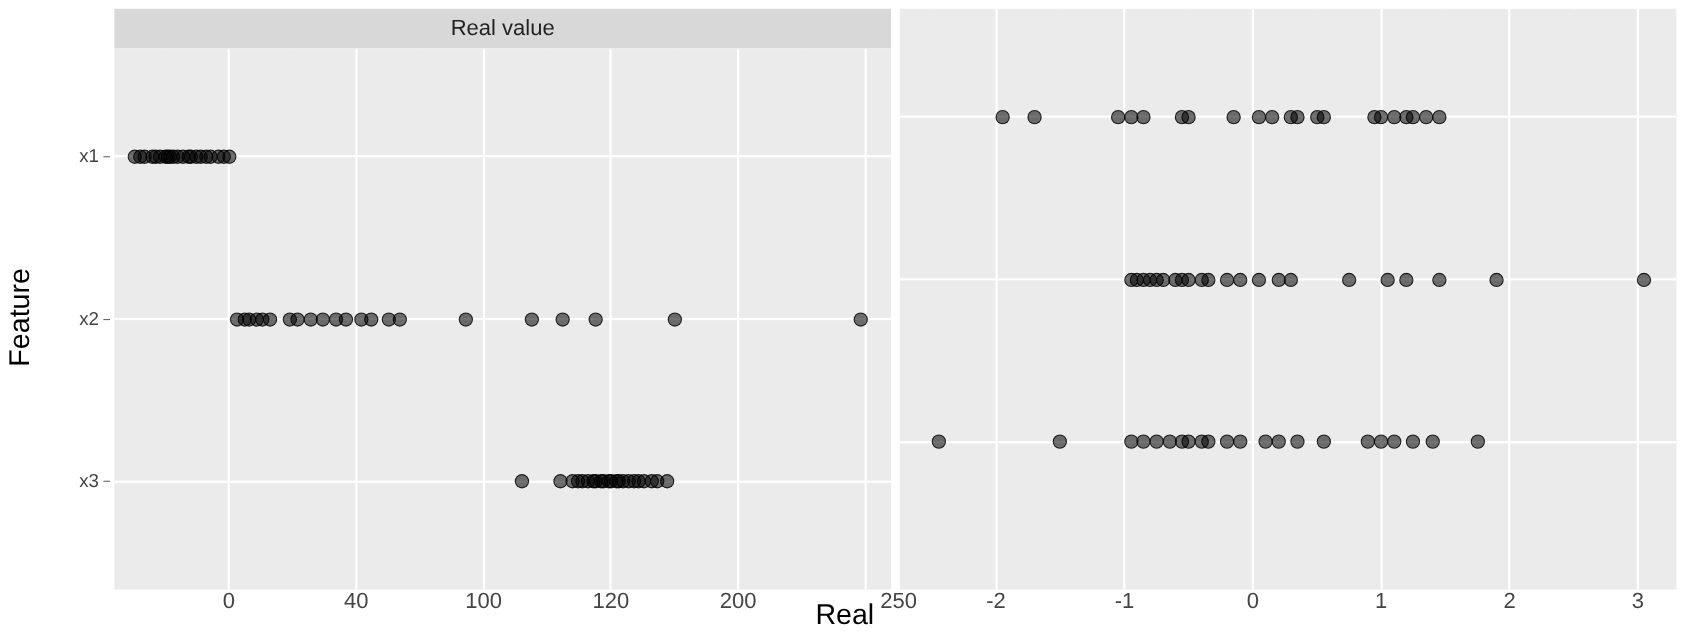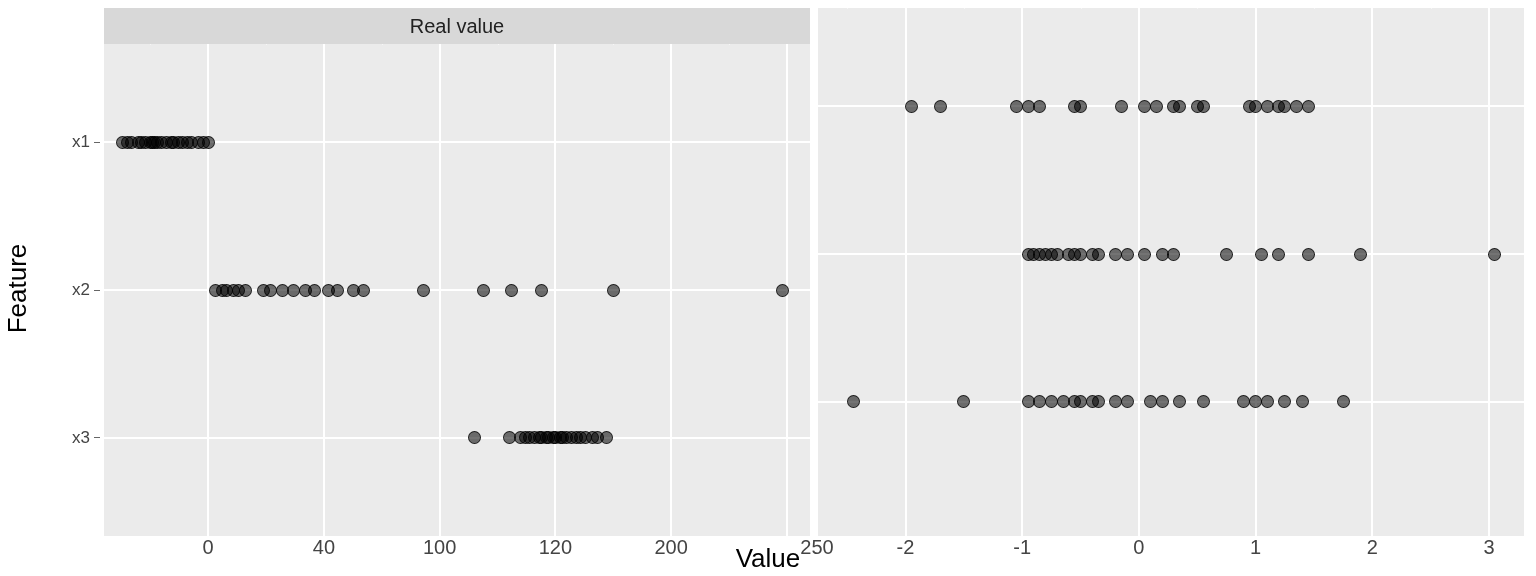--- a/index.html
+++ b/index.html
@@ -351,15 +351,15 @@
             <div class="x-tick" style="left: 437.603px;">1</div>
             <div class="x-tick" style="left: 554.298px;">2</div>
             <div class="x-tick" style="left: 670.992px;">3</div>
           </div>
       </div>
     </div>
 
   </div>
 
   <div class="xlabel">
-    <span>Value</span>
+    <span>Real</span>
   </div>
 </div>
 
 </body></html>

